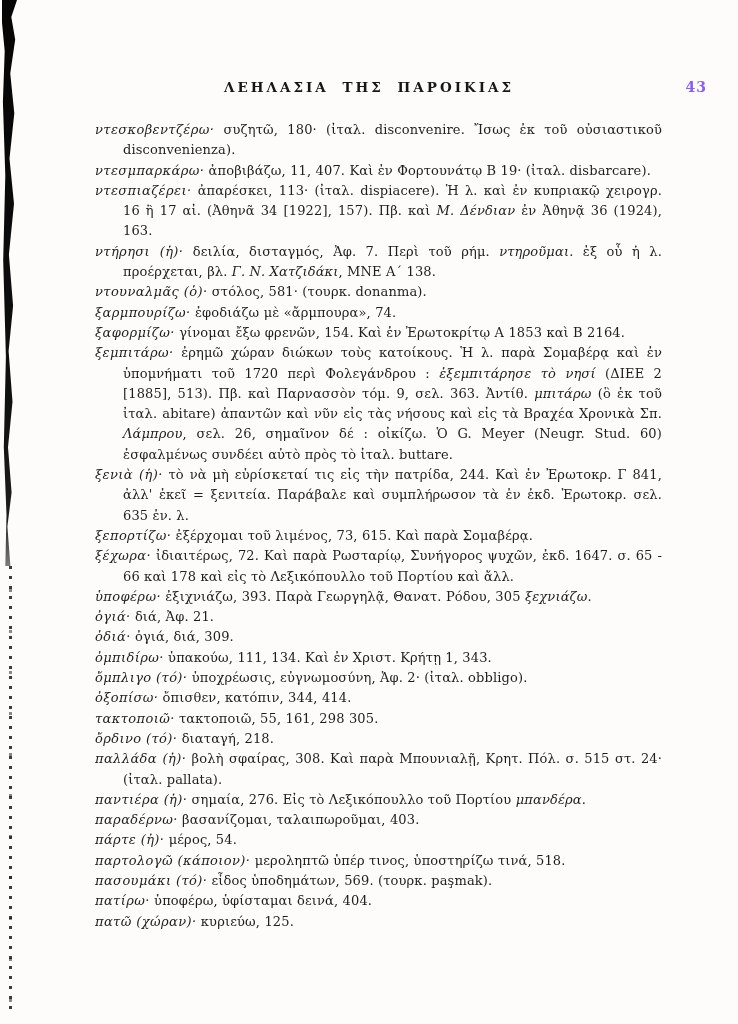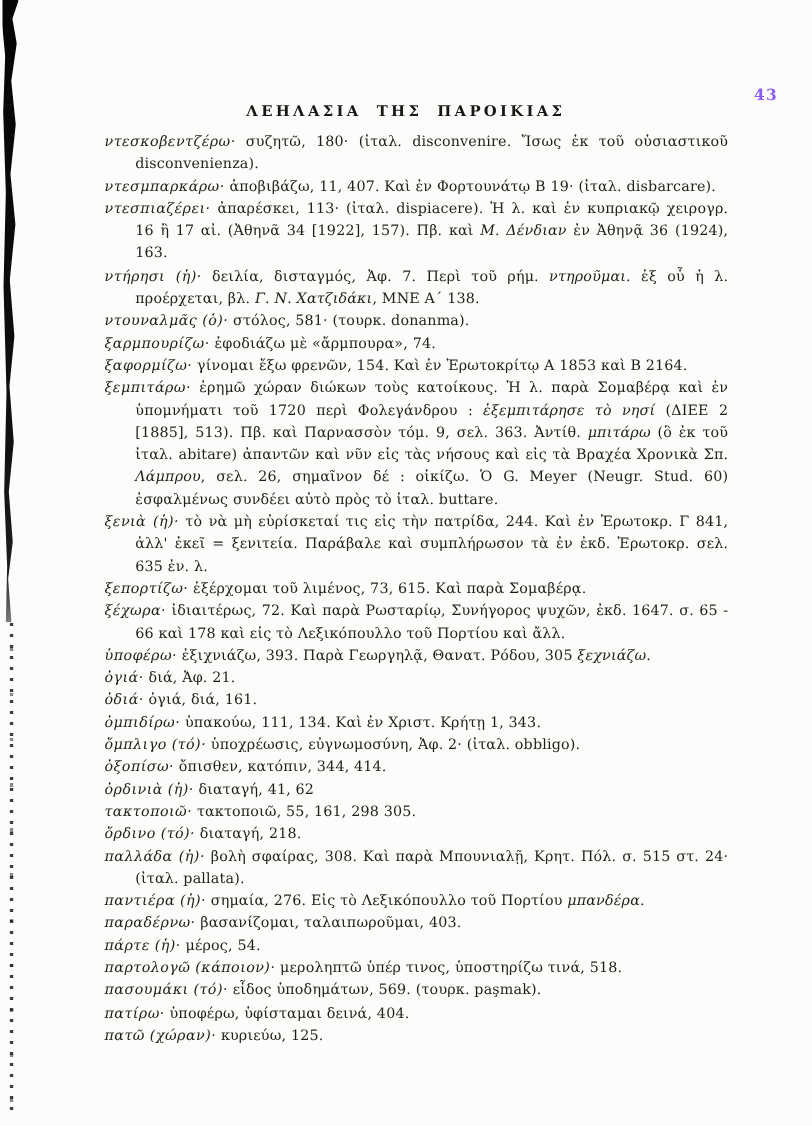--- a/index.html
+++ b/index.html
@@ -17,21 +17,21 @@
     filter:blur(.4px);
   }
   .scan-dots{
     position:absolute;left:9px;top:566px;width:3px;height:450px;
     background:
       repeating-linear-gradient(180deg,rgba(25,25,25,.85) 0 3px,transparent 3px 10px),
       repeating-linear-gradient(180deg,transparent 0 23px,rgba(25,25,25,.5) 23px 26px,transparent 26px 41px);
     filter:blur(.3px);
   }
   .page-header{
-    position:absolute;top:93px;left:0;width:100%;text-align:center;
+    position:absolute;top:79px;left:0;width:100%;text-align:center;
     font-size:13.5px;font-weight:bold;letter-spacing:3px;color:#181715;
     word-spacing:6px;
   }
   .page-number{
     position:absolute;top:79px;right:31px;
     font-size:14px;font-weight:bold;color:#8b5cf6;letter-spacing:1px;margin-left:10px;
   }
   .content{
     position:absolute;left:95px;top:120px;width:567px;
     font-size:13px;line-height:20.3px;text-align:justify;
@@ -65,25 +65,24 @@
       <p class="entry"><span class="head">ξαρμπουρίζω·</span><span> ἐφοδιάζω μὲ «ἄρμπουρα», 74.</span></p>
       <p class="entry"><span class="head">ξαφορμίζω·</span><span> γίνομαι ἔξω φρενῶν, 154. Καὶ ἐν Ἐρωτοκρίτῳ Α 1853 καὶ Β 2164.</span></p>
       <p class="entry"><span class="head">ξεμπιτάρω·</span><span> ἐρημῶ χώραν διώκων τοὺς κατοίκους. Ἡ λ. παρὰ Σομαβέρᾳ καὶ ἐν ὑπομνήματι τοῦ 1720 περὶ Φολεγάνδρου : </span><span class="it">ἐξεμπιτάρησε τὸ νησί</span><span> (ΔΙΕΕ 2 [1885], 513). Πβ. καὶ Παρνασσὸν τόμ. 9, σελ. 363. Ἀντίθ. </span><span class="it">μπιτάρω</span><span> (ὃ ἐκ τοῦ ἰταλ. abitare) ἀπαντῶν καὶ νῦν εἰς τὰς νήσους καὶ εἰς τὰ Βραχέα Χρονικὰ Σπ. </span><span class="it">Λάμπρου</span><span>, σελ. 26, σημαῖνον δέ : οἰκίζω. Ὁ G. Meyer (Neugr. Stud. 60) ἐσφαλμένως συνδέει αὐτὸ πρὸς τὸ ἰταλ. buttare.</span></p>
       <p class="entry"><span class="head">ξενιὰ (ἡ)·</span><span> τὸ νὰ μὴ εὑρίσκεταί τις εἰς τὴν πατρίδα, 244. Καὶ ἐν Ἐρωτοκρ. Γ 841, ἀλλ' ἐκεῖ = ξενιτεία. Παράβαλε καὶ συμπλήρωσον τὰ ἐν ἐκδ. Ἐρωτοκρ. σελ. 635 ἐν. λ.</span></p>
       <p class="entry"><span class="head">ξεπορτίζω·</span><span> ἐξέρχομαι τοῦ λιμένος, 73, 615. Καὶ παρὰ Σομαβέρᾳ.</span></p>
       <p class="entry"><span class="head">ξέχωρα·</span><span> ἰδιαιτέρως, 72. Καὶ παρὰ Ρωσταρίῳ, Συνήγορος ψυχῶν, ἐκδ. 1647. σ. 65 - 66 καὶ 178 καὶ εἰς τὸ Λεξικόπουλλο τοῦ Πορτίου καὶ ἄλλ.</span></p>
       <p class="entry"><span class="head">ὑποφέρω·</span><span> ἐξιχνιάζω, 393. Παρὰ Γεωργηλᾷ, Θανατ. Ρόδου, 305 </span><span class="it">ξεχνιάζω</span><span>.</span></p>
     </div>
     <div class="group">
       <p class="entry"><span class="head">ὀγιά·</span><span> διά, Ἀφ. 21.</span></p>
-      <p class="entry"><span class="head">ὀδιά·</span><span> ὀγιά, διά, 161.</span></p>
+      <p class="entry"><span class="head">ὀδιά·</span><span> ὀγιά, διά, 309.</span></p>
       <p class="entry"><span class="head">ὀμπιδίρω·</span><span> ὑπακούω, 111, 134. Καὶ ἐν Χριστ. Κρήτῃ 1, 343.</span></p>
       <p class="entry"><span class="head">ὄμπλιγο (τό)·</span><span> ὑποχρέωσις, εὐγνωμοσύνη, Ἀφ. 2· (ἰταλ. obbligo).</span></p>
       <p class="entry"><span class="head">ὀξοπίσω·</span><span> ὄπισθεν, κατόπιν, 344, 414.</span></p>
-      <p class="entry"><span class="head">ὀρδινιὰ (ἡ)·</span><span> διαταγή, 41, 62</span></p>
       <p class="entry"><span class="head">τακτοποιῶ·</span><span> τακτοποιῶ, 55, 161, 298 305.</span></p>
       <p class="entry"><span class="head">ὄρδινο (τό)·</span><span> διαταγή, 218.</span></p>
     </div>
     <div class="group">
       <p class="entry"><span class="head">παλλάδα (ἡ)·</span><span> βολὴ σφαίρας, 308. Καὶ παρὰ Μπουνιαλῇ, Κρητ. Πόλ. σ. 515 στ. 24· (ἰταλ. pallata).</span></p>
       <p class="entry"><span class="head">παντιέρα (ἡ)·</span><span> σημαία, 276. Εἰς τὸ Λεξικόπουλλο τοῦ Πορτίου </span><span class="it">μπανδέρα</span><span>.</span></p>
       <p class="entry"><span class="head">παραδέρνω·</span><span> βασανίζομαι, ταλαιπωροῦμαι, 403.</span></p>
       <p class="entry"><span class="head">πάρτε (ἡ)·</span><span> μέρος, 54.</span></p>
       <p class="entry"><span class="head">παρτολογῶ (κάποιον)·</span><span> μεροληπτῶ ὑπέρ τινος, ὑποστηρίζω τινά, 518.</span></p>
       <p class="entry"><span class="head">πασουμάκι (τό)·</span><span> εἶδος ὑποδημάτων, 569. (τουρκ. paşmak).</span></p>

